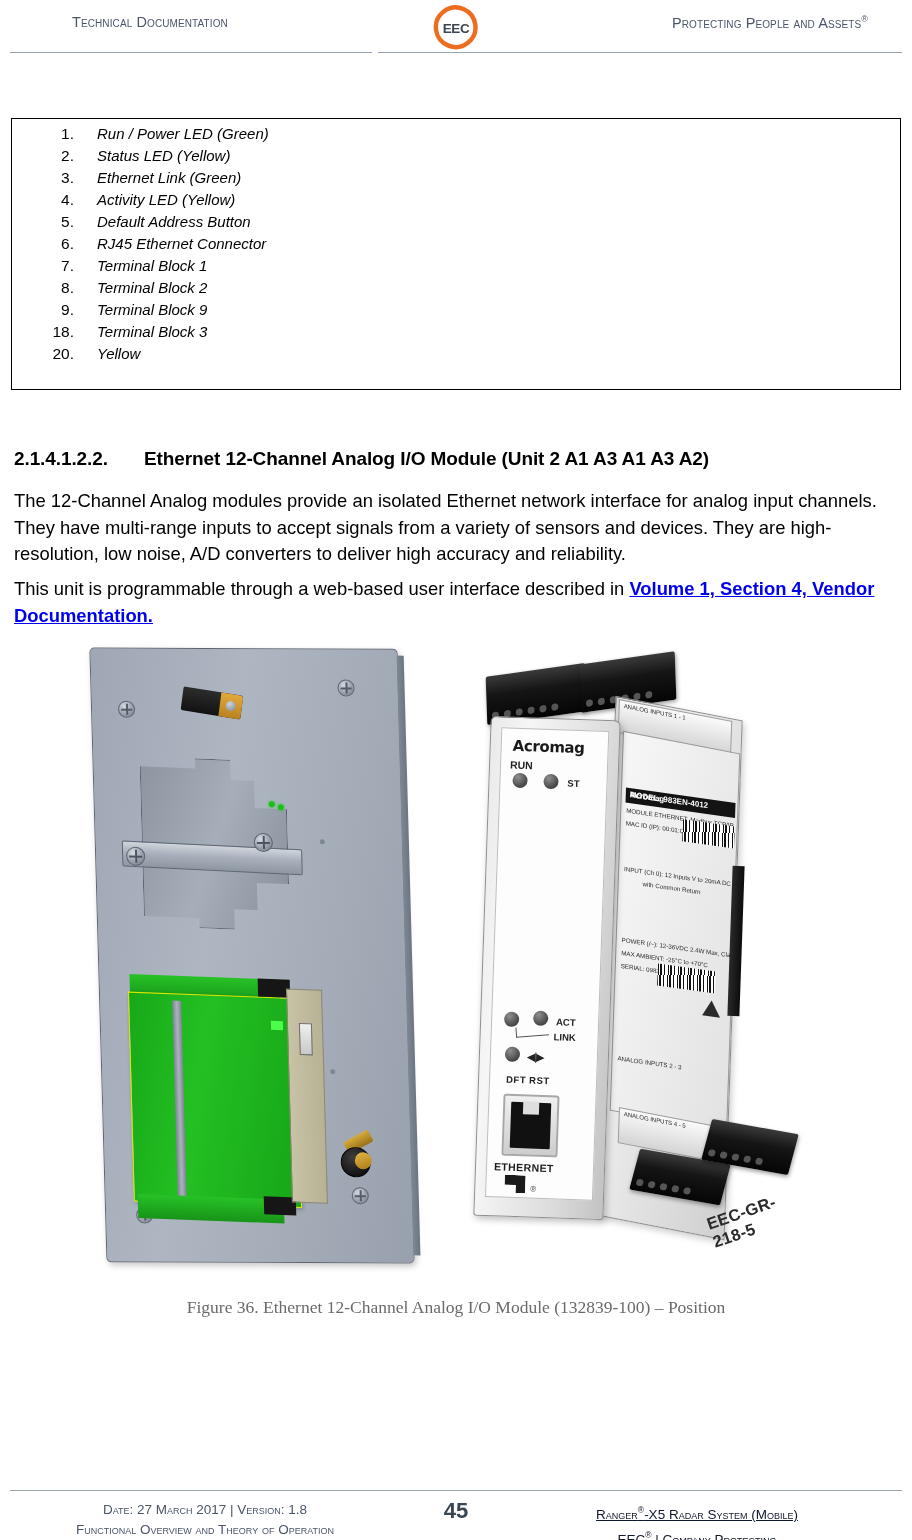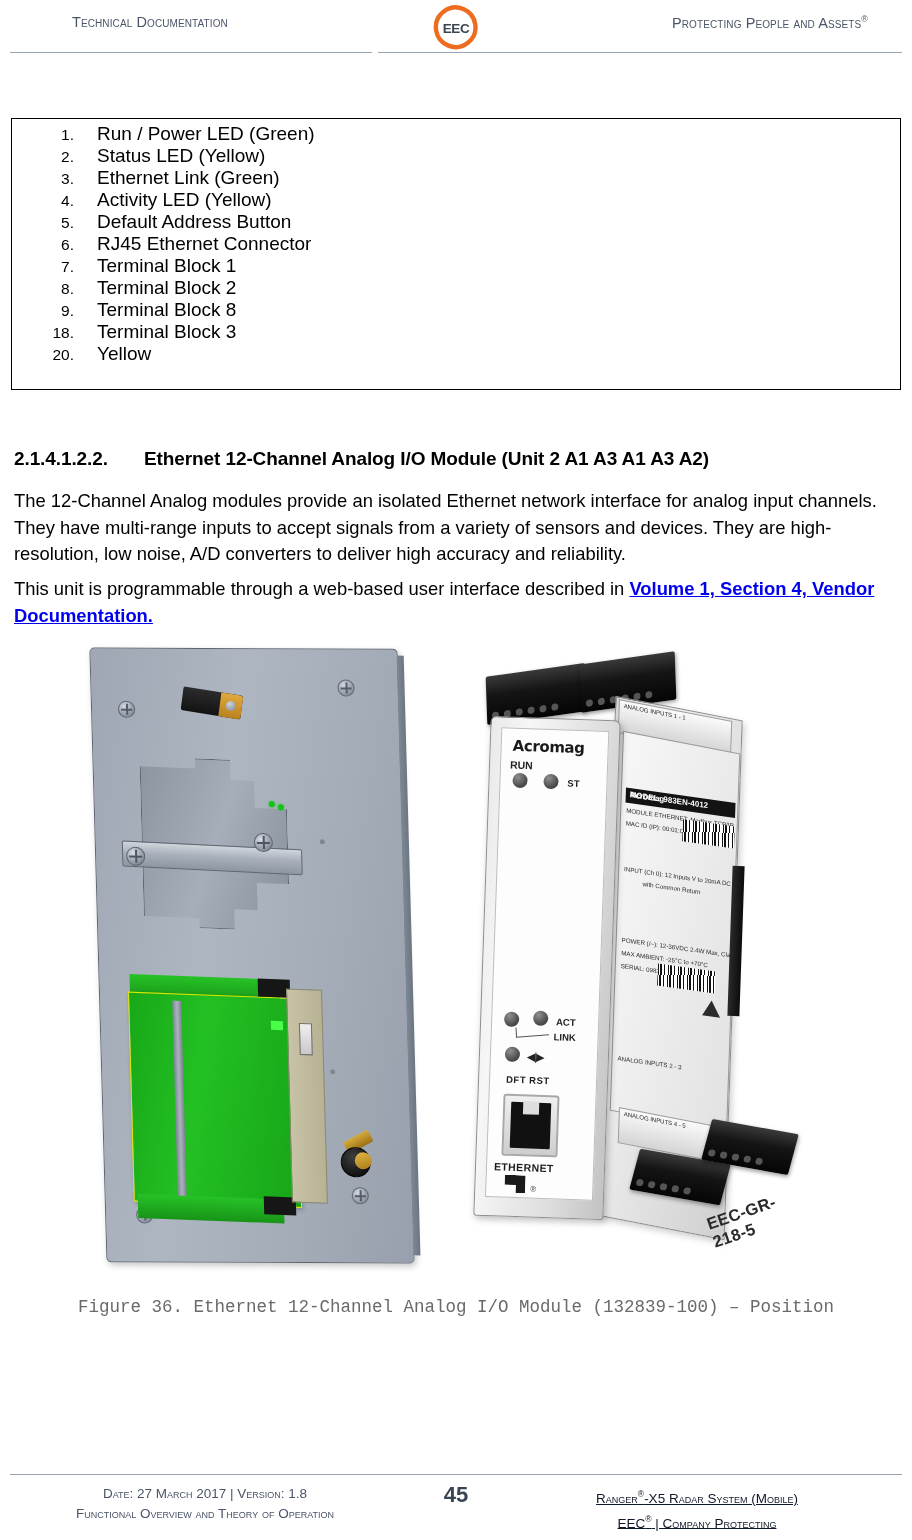--- a/index.html
+++ b/index.html
@@ -85,21 +85,22 @@
   .list-num {
     width: 62px;
     text-align: right;
     padding-right: 0px;
     flex: 0 0 62px;
     font-size: 15.5px;
   }
   .list-label {
     padding-left: 23px;
     white-space: pre;
-    font-size: 19px;
+    font-size: 15px;
+    font-style: italic;
   }
 
   
   .sect-heading {
     position: absolute;
     left: 14px; top: 432px;
     width: 880px;
     font-size: 19px;
     font-weight: bold;
     color: #000;
@@ -553,28 +554,28 @@
   }
 
   
   .fig-caption {
     position: absolute;
     left: 0; top: 1297px;
     width: 912px;
     text-align: center;
     font-size: 17.5px;
     color: #6a6a6a;
-    font-family: Liberation Mono, monospace;
+    font-family: Liberation Serif, serif;
   }
 
   
   .page-footer {
     position: absolute;
     left: 0; bottom: 0;
-    width: 912px; height: 66px;
+    width: 912px; height: 50px;
   }
   .ftr-rule {
     position: absolute;
     left: 10px; top: 0;
     width: 892px; height: 1px;
     background: #9aa5b1;
   }
   .ftr-left {
     position: absolute;
     left: 40px; top: 10px;
@@ -660,21 +661,21 @@
     <li class="list-row">
       <span class="list-num">7.</span>
       <span class="list-label">Terminal Block 1</span>
     </li>
     <li class="list-row">
       <span class="list-num">8.</span>
       <span class="list-label">Terminal Block 2</span>
     </li>
     <li class="list-row">
       <span class="list-num">9.</span>
-      <span class="list-label">Terminal Block 8</span>
+      <span class="list-label">Terminal Block 9</span>
     </li>
     <li class="list-row">
       <span class="list-num">18.</span>
       <span class="list-label">Terminal Block 3</span>
     </li>
     <li class="list-row">
       <span class="list-num">20.</span>
       <span class="list-label">Yellow</span>
     </li>
   </ol>

